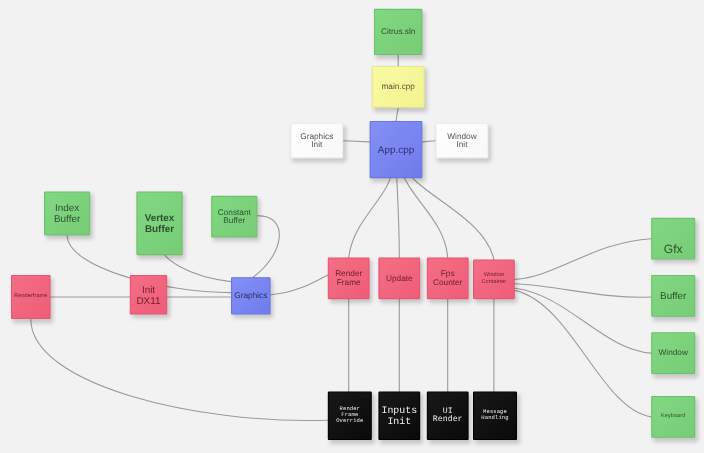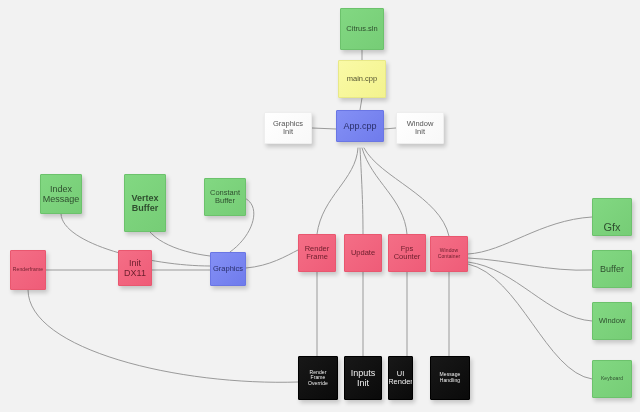--- a/index.html
+++ b/index.html
@@ -70,20 +70,21 @@
     background: #fdfdfd;
     background-image: linear-gradient(135deg, #ffffff 0%, #f8f8f8 100%);
     color: #555555;
     border: 1px solid #eeeeee;
   }
   .node.black {
     background: #111111;
     background-image: linear-gradient(135deg, #181818 0%, #0a0a0a 100%);
     color: #f0f0f0;
     border: 1px solid #000000;
+    font-family: Liberation Mono, monospace;
   }
   .fs-lg { font-size: 11px; }
   .fs-md { font-size: 9px; }
   .fs-sm { font-size: 7.5px; }
   .fs-xs { font-size: 5px; letter-spacing: 0.1px; }
 </style>
 </head>
 <body>
 
 <div id="canvas">
@@ -109,28 +110,28 @@
       <path d="M449,272 L449,356" fill="none" stroke="#9a9a9a" stroke-width="1" stroke-linecap="round"></path>
       <path d="M468,254 C505,252 540,220 592,217" fill="none" stroke="#9a9a9a" stroke-width="1" stroke-linecap="round"></path>
       <path d="M468,258 C510,260 548,272 592,270" fill="none" stroke="#9a9a9a" stroke-width="1" stroke-linecap="round"></path>
       <path d="M468,262 C516,268 548,318 592,321" fill="none" stroke="#9a9a9a" stroke-width="1" stroke-linecap="round"></path>
       <path d="M468,264 C520,276 546,372 592,379" fill="none" stroke="#9a9a9a" stroke-width="1" stroke-linecap="round"></path>
     </svg>
 <div class="node yellow fs-sm" style="left: 338px; top: 60px; width: 48px; height: 38px;"><span>main.cpp</span></div>
     <div class="node green fs-sm" style="left: 340px; top: 8px; width: 44px; height: 42px;"><span>Citrus.sln</span></div>
     <div class="node white fs-sm" style="left: 264px; top: 112px; width: 48px; height: 32px;"><span>Graphics
 Init</span></div>
-    <div class="node blue fs-md" style="left: 336px; top: 110px; width: 48px; height: 32px;"><span>App.cpp</span></div>
+    <div class="node blue fs-md" style="left: 336px; top: 110px; width: 48px; height: 52px;"><span>App.cpp</span></div>
     <div class="node white fs-sm" style="left: 396px; top: 112px; width: 48px; height: 32px;"><span>Window
 Init</span></div>
     <div class="node green fs-md" style="left: 40px; top: 174px; width: 42px; height: 40px;"><span>Index
-Message</span></div>
+Buffer</span></div>
     <div class="node green fs-md" style="left: 124px; top: 174px; width: 42px; height: 58px; font-weight: bold;"><span>Vertex
 Buffer</span></div>
-    <div class="node green fs-sm" style="left: 192px; top: 178px; width: 42px; height: 38px; margin-left: 12px;"><span>Constant
+    <div class="node green fs-sm" style="left: 192px; top: 178px; width: 42px; height: 38px;"><span>Constant
 Buffer</span></div>
     <div class="node green fs-lg" style="left: 592px; top: 198px; width: 40px; height: 38px; align-items: flex-end;"><span>Gfx</span></div>
     <div class="node pink fs-xs" style="left: 10px; top: 250px; width: 36px; height: 40px;"><span>Renderframe</span></div>
     <div class="node pink fs-md" style="left: 118px; top: 250px; width: 34px; height: 36px;"><span>Init
 DX11</span></div>
     <div class="node blue fs-sm" style="left: 210px; top: 252px; width: 36px; height: 34px;"><span>Graphics</span></div>
     <div class="node pink fs-sm" style="left: 298px; top: 234px; width: 38px; height: 38px;"><span>Render
 Frame</span></div>
     <div class="node pink fs-sm" style="left: 388px; top: 234px; width: 38px; height: 38px;"><span>Fps
 Counter</span></div>
@@ -138,17 +139,17 @@
     <div class="node pink fs-xs" style="left: 430px; top: 236px; width: 38px; height: 36px;"><span>Window
 Container</span></div>
     <div class="node green fs-md" style="left: 592px; top: 250px; width: 40px; height: 38px;"><span>Buffer</span></div>
     <div class="node green fs-sm" style="left: 592px; top: 302px; width: 40px; height: 38px;"><span>Window</span></div>
     <div class="node green fs-xs" style="left: 592px; top: 360px; width: 40px; height: 38px;"><span>Keyboard</span></div>
     <div class="node black fs-xs" style="left: 298px; top: 356px; width: 40px; height: 44px;"><span>Render
 Frame
 Override</span></div>
     <div class="node black fs-md" style="left: 344px; top: 356px; width: 38px; height: 44px;"><span>Inputs
 Init</span></div>
-    <div class="node black fs-sm" style="left: 388px; top: 356px; width: 25px; height: 44px;"><span>UI
+    <div class="node black fs-sm" style="left: 388px; top: 356px; width: 38px; height: 44px;"><span>UI
 Render</span></div>
     <div class="node black fs-xs" style="left: 430px; top: 356px; width: 40px; height: 44px;"><span>Message
 Handling</span></div>
   </div>
 
 </body></html>

